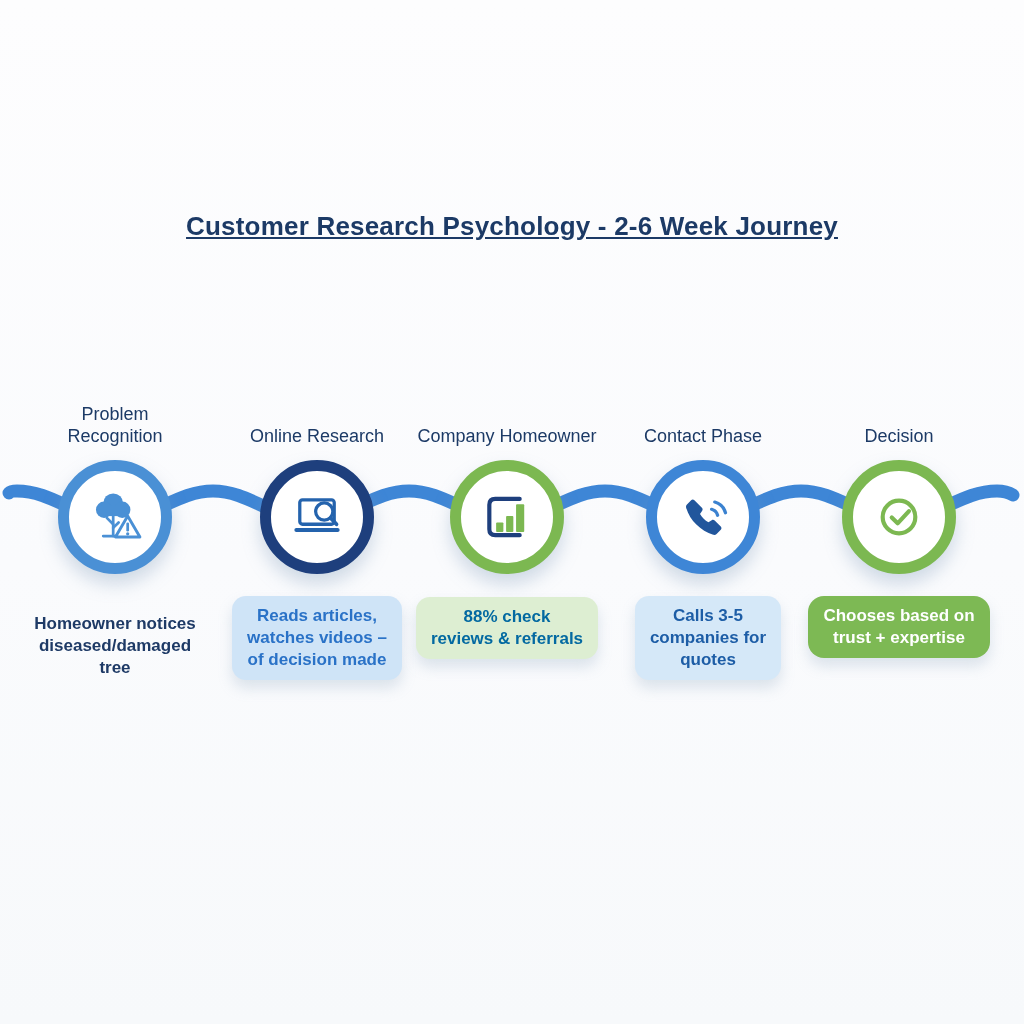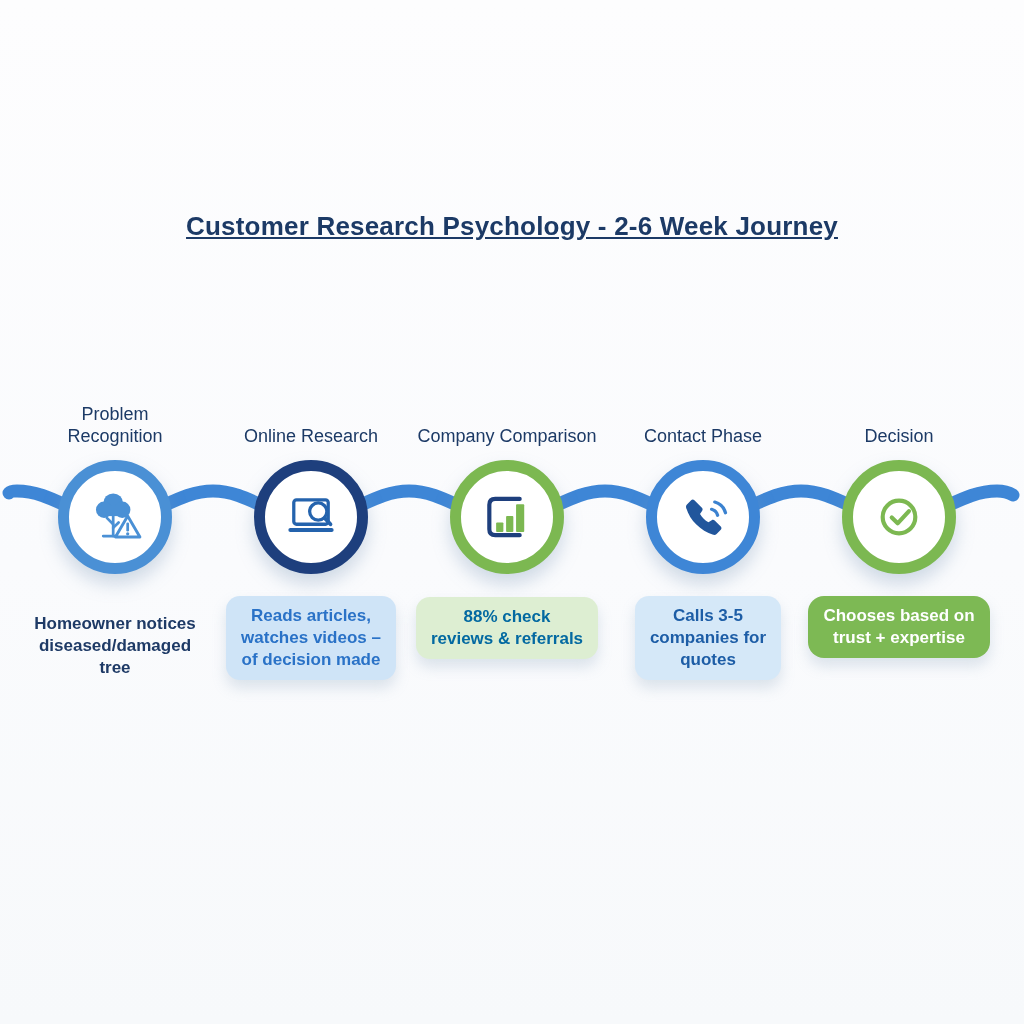--- a/index.html
+++ b/index.html
@@ -16,21 +16,21 @@
     position:absolute;top:211px;left:0;width:100%;
     text-align:center;font-size:26px;font-weight:700;color:#1c3a66;
     letter-spacing:.2px;
     text-decoration:underline;
   }
   .wave-svg{position:absolute;top:0;left:0;}
   .stage{
     position:absolute;top:388px;width:200px;
     display:flex;flex-direction:column;align-items:center;
   }
-  .s1{left:15px}.s2{left:211px}.s3{left:407px}.s4{left:603px}.s5{left:799px}
+  .s1{left:15px}.s2{left:217px}.s3{left:407px}.s4{left:603px}.s5{left:799px}
   .stage-label{
     height:60px;display:flex;align-items:flex-end;justify-content:center;
     text-align:center;font-size:18px;font-weight:400;color:#1c3a66;
     line-height:1.22;white-space:pre-line;
   }
   .ring{
     margin-top:12px;width:114px;height:114px;border-radius:50%;
     box-sizing:border-box;background:#ffffff;
     display:flex;align-items:center;justify-content:center;
     box-shadow:0 10px 18px rgba(125,155,185,.35);
@@ -113,21 +113,21 @@
         <circle cx="40" cy="26" r="9.5" fill="#ffffff" stroke="#2463ad" stroke-width="3.6"></circle>
         <path d="M47 33 L53.5 40" stroke="#2463ad" stroke-width="4.2" stroke-linecap="round"></path>
       </svg>
     </div>
     <div class="caption boxed">Reads articles,
 watches videos –
 of decision made</div>
   </div>
 
   <div class="stage s3">
-    <div class="stage-label">Company Comparison</div>
+    <div class="stage-label">Company Homeowner</div>
     <div class="ring">
       <svg class="icon-svg" width="58" height="58" viewBox="0 0 64 64">
         <path d="M46 12 H19 Q12.5 12 12.5 18.5 V45.5 Q12.5 52 19 52 H46" fill="none" stroke="#1e3f7d" stroke-width="4.6" stroke-linecap="round"></path>
         <g fill="#7cb851">
           <rect x="20" y="38" width="8" height="10.5" rx="1"></rect>
           <rect x="31" y="31" width="8" height="17.5" rx="1"></rect>
           <rect x="42" y="18" width="9" height="30.5" rx="1"></rect>
         </g>
       </svg>
     </div>

